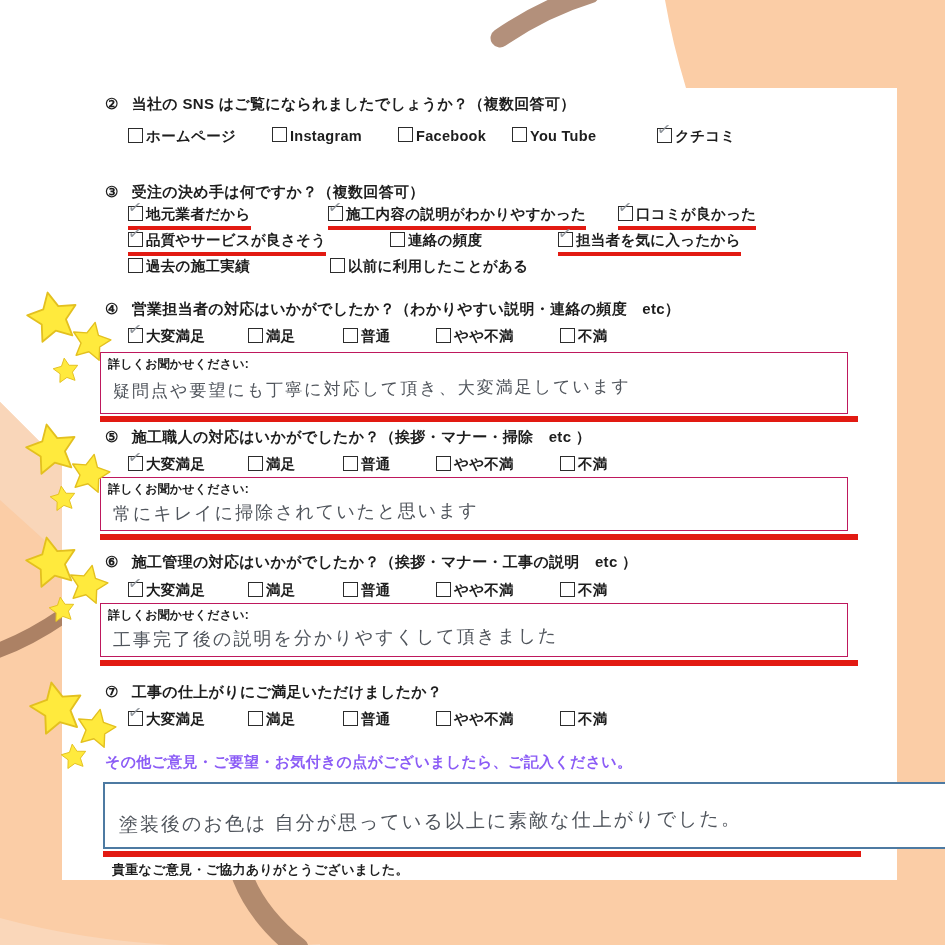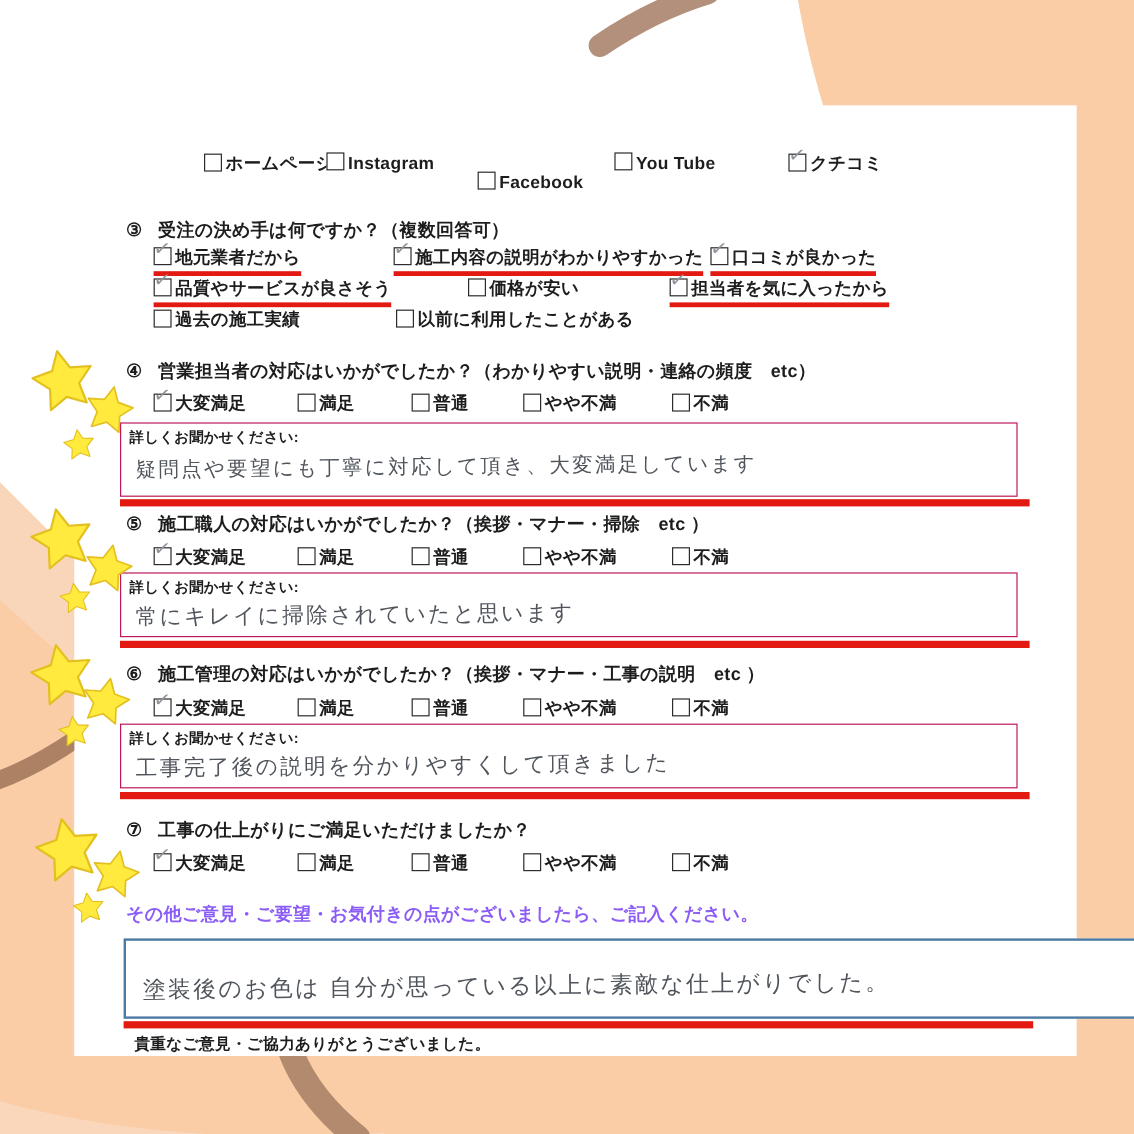--- a/index.html
+++ b/index.html
@@ -37,34 +37,37 @@
     <path d="M 0,918 Q 140,956 320,944 L 320,945 L 0,945 Z" fill="#FAD7BA"></path>
     <path d="M 500,38 Q 544,8 590,-6" fill="none" stroke="#B3907B" stroke-width="19" stroke-linecap="round"></path>
     <path d="M -6,652 Q 28,640 63,616" fill="none" stroke="#AC8164" stroke-width="15" stroke-linecap="round"></path>
     <path d="M 243,878 Q 258,916 298,948" fill="none" stroke="#B28A6D" stroke-width="21" stroke-linecap="round"></path>
   </svg>
 
   <div class="paper"></div>
 
   <div class="content">
 
-    <span class="opt" style="left:128px; top:127px;margin-left:42px;"><span class="cb"></span><span>ホームページ</span></span>
+    <div class="q-title" style="left:105px; top:95px;">
+      <span class="q-num">②</span><span>当社の SNS はご覧になられましたでしょうか？（複数回答可）</span>
+    </div>
+    <span class="opt" style="left:128px; top:127px;"><span class="cb"></span><span>ホームページ</span></span>
     <span class="opt" style="left:272px; top:127px;"><span class="cb"></span><span>Instagram</span></span>
-    <span class="opt" style="left:398px; top:127px;margin-top:16px;"><span class="cb"></span><span>Facebook</span></span>
+    <span class="opt" style="left:398px; top:127px;"><span class="cb"></span><span>Facebook</span></span>
     <span class="opt" style="left:512px; top:127px;"><span class="cb"></span><span>You Tube</span></span>
     <span class="opt" style="left:628px; top:127px;padding-left:29px;"><span class="cb is-checked"></span><span>クチコミ</span></span>
 
     <div class="q-title" style="left:105px; top:183px;">
       <span class="q-num">③</span><span>受注の決め手は何ですか？（複数回答可）</span>
     </div>
     <span class="opt underlined" style="left:128px; top:205px;"><span class="cb is-checked"></span><span>地元業者だから</span></span>
     <span class="opt underlined" style="left:328px; top:205px;"><span class="cb is-checked"></span><span>施工内容の説明がわかりやすかった</span></span>
-    <span class="opt underlined" style="left:592px; top:205px;"><span class="cb is-checked"></span><span>口コミが良かった</span></span>
+    <span class="opt underlined" style="left:618px; top:205px;"><span class="cb is-checked"></span><span>口コミが良かった</span></span>
     <span class="opt underlined" style="left:128px; top:231px;"><span class="cb is-checked"></span><span>品質やサービスが良さそう</span></span>
-    <span class="opt" style="left:390px; top:231px;"><span class="cb"></span><span>価格が安い</span></span>
+    <span class="opt" style="left:390px; top:231px;"><span class="cb"></span><span>連絡の頻度</span></span>
     <span class="opt underlined" style="left:558px; top:231px;"><span class="cb is-checked"></span><span>担当者を気に入ったから</span></span>
     <span class="opt" style="left:128px; top:257px;"><span class="cb"></span><span>過去の施工実績</span></span>
     <span class="opt" style="left:330px; top:257px;"><span class="cb"></span><span>以前に利用したことがある</span></span>
 
     <div class="q-title" style="left:105px; top:300px;">
       <span class="q-num">④</span><span>営業担当者の対応はいかがでしたか？（わかりやすい説明・連絡の頻度　etc）</span>
     </div>
     <span class="opt" style="left:128px; top:327px;"><span class="cb is-checked"></span><span>大変満足</span></span>
     <span class="opt" style="left:248px; top:327px;"><span class="cb"></span><span>満足</span></span>
     <span class="opt" style="left:343px; top:327px;"><span class="cb"></span><span>普通</span></span>

